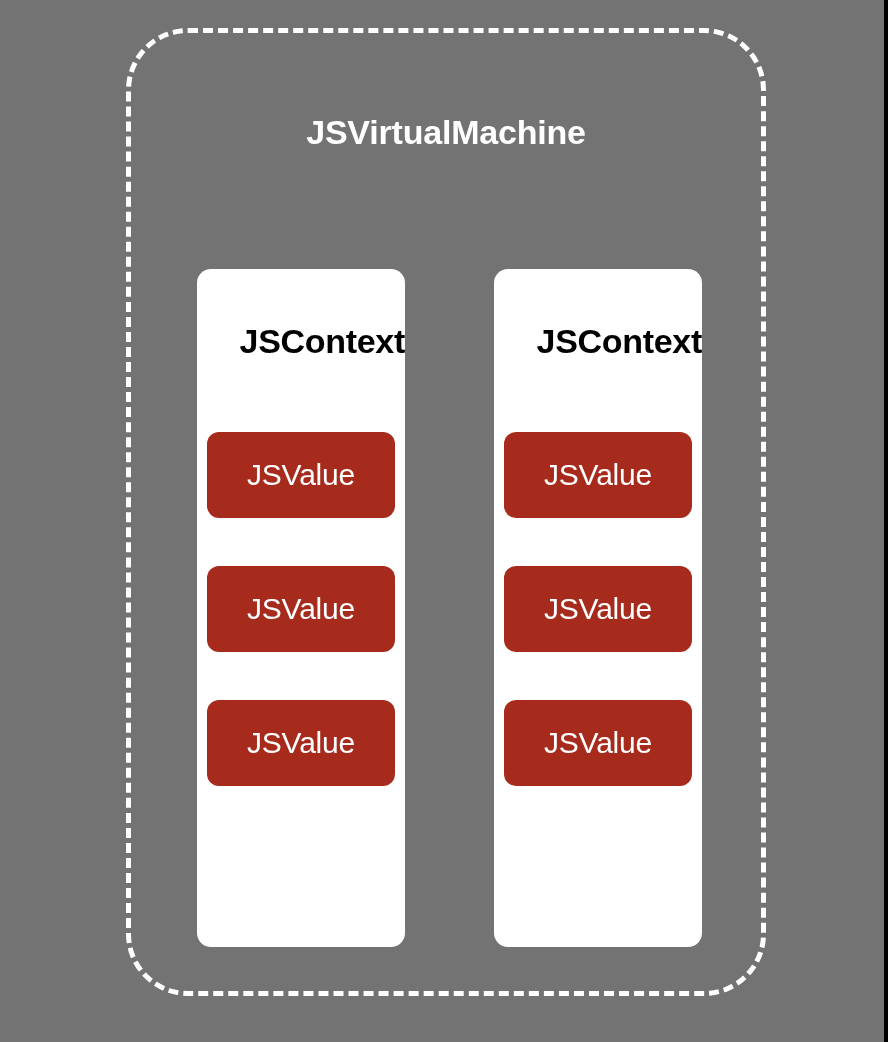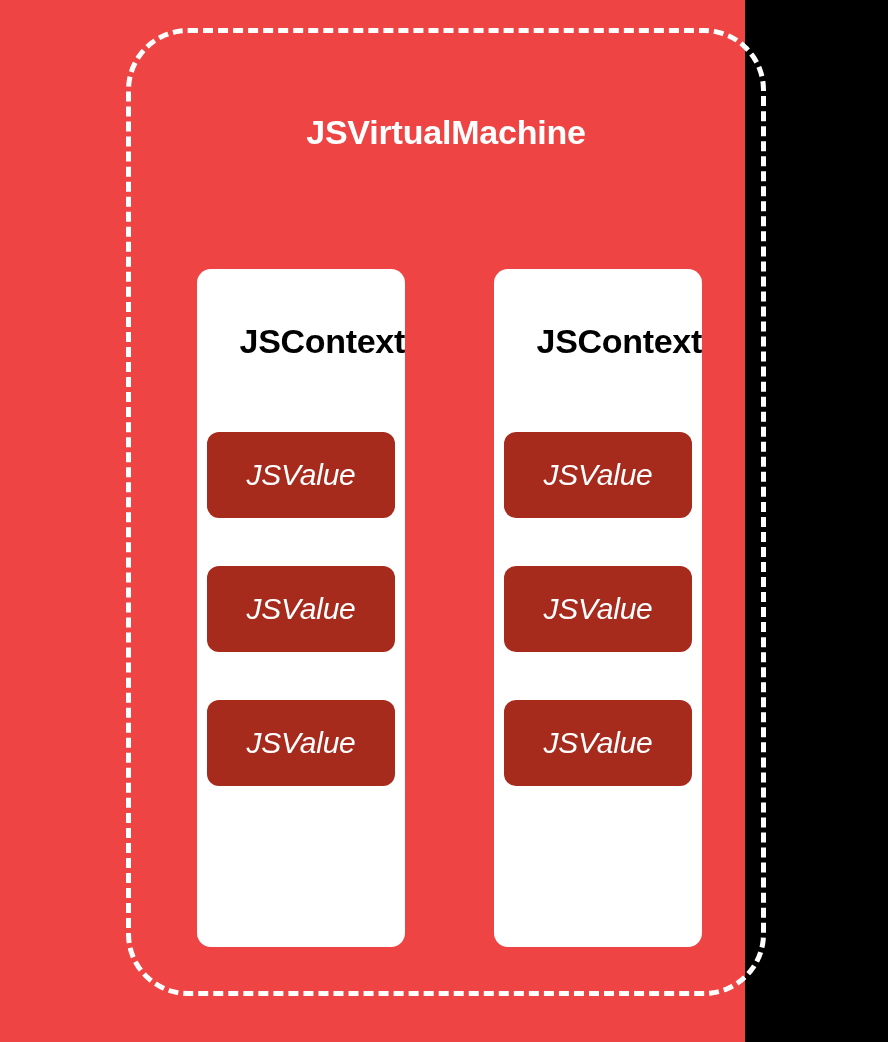--- a/index.html
+++ b/index.html
@@ -96,38 +96,37 @@
   .value-chip {
     position: relative;
     width: 188px;
     height: 86px;
     background: #A62B1C;
     border-radius: 12px;
     margin-bottom: 48px;
     display: flex;
     align-items: center;
     justify-content: center;
-    font-style: italic;
   }
 
   .value-chip:last-child { margin-bottom: 0; }
 
   .value-label {
     color: #FFFFFF;
     font-size: 30px;
     font-weight: normal;
     letter-spacing: -0.2px;
     line-height: 34px;
     white-space: nowrap;
   }
 </style>
 </head>
 <body style="background: rgb(0, 0, 0);">
 
-<div id="diagram-root" style="background: #ef4444; width: 745px; height: 1042px;">
+<div id="diagram-root" style="background: #737373; width: 884px; height: 1042px;">
 
   <div class="vm-container" style="border-color: rgb(255, 255, 255); border-style: dashed;">
 
     <div class="vm-title" style="color: rgb(255, 255, 255);">JSVirtualMachine</div>
 
     <div class="context-row">
 
       <div class="context-card col-0" style="background: rgb(255, 255, 255);">
         <div class="context-title" style="color: rgb(0, 0, 0);">JSContext</div>
         <div class="value-list">

